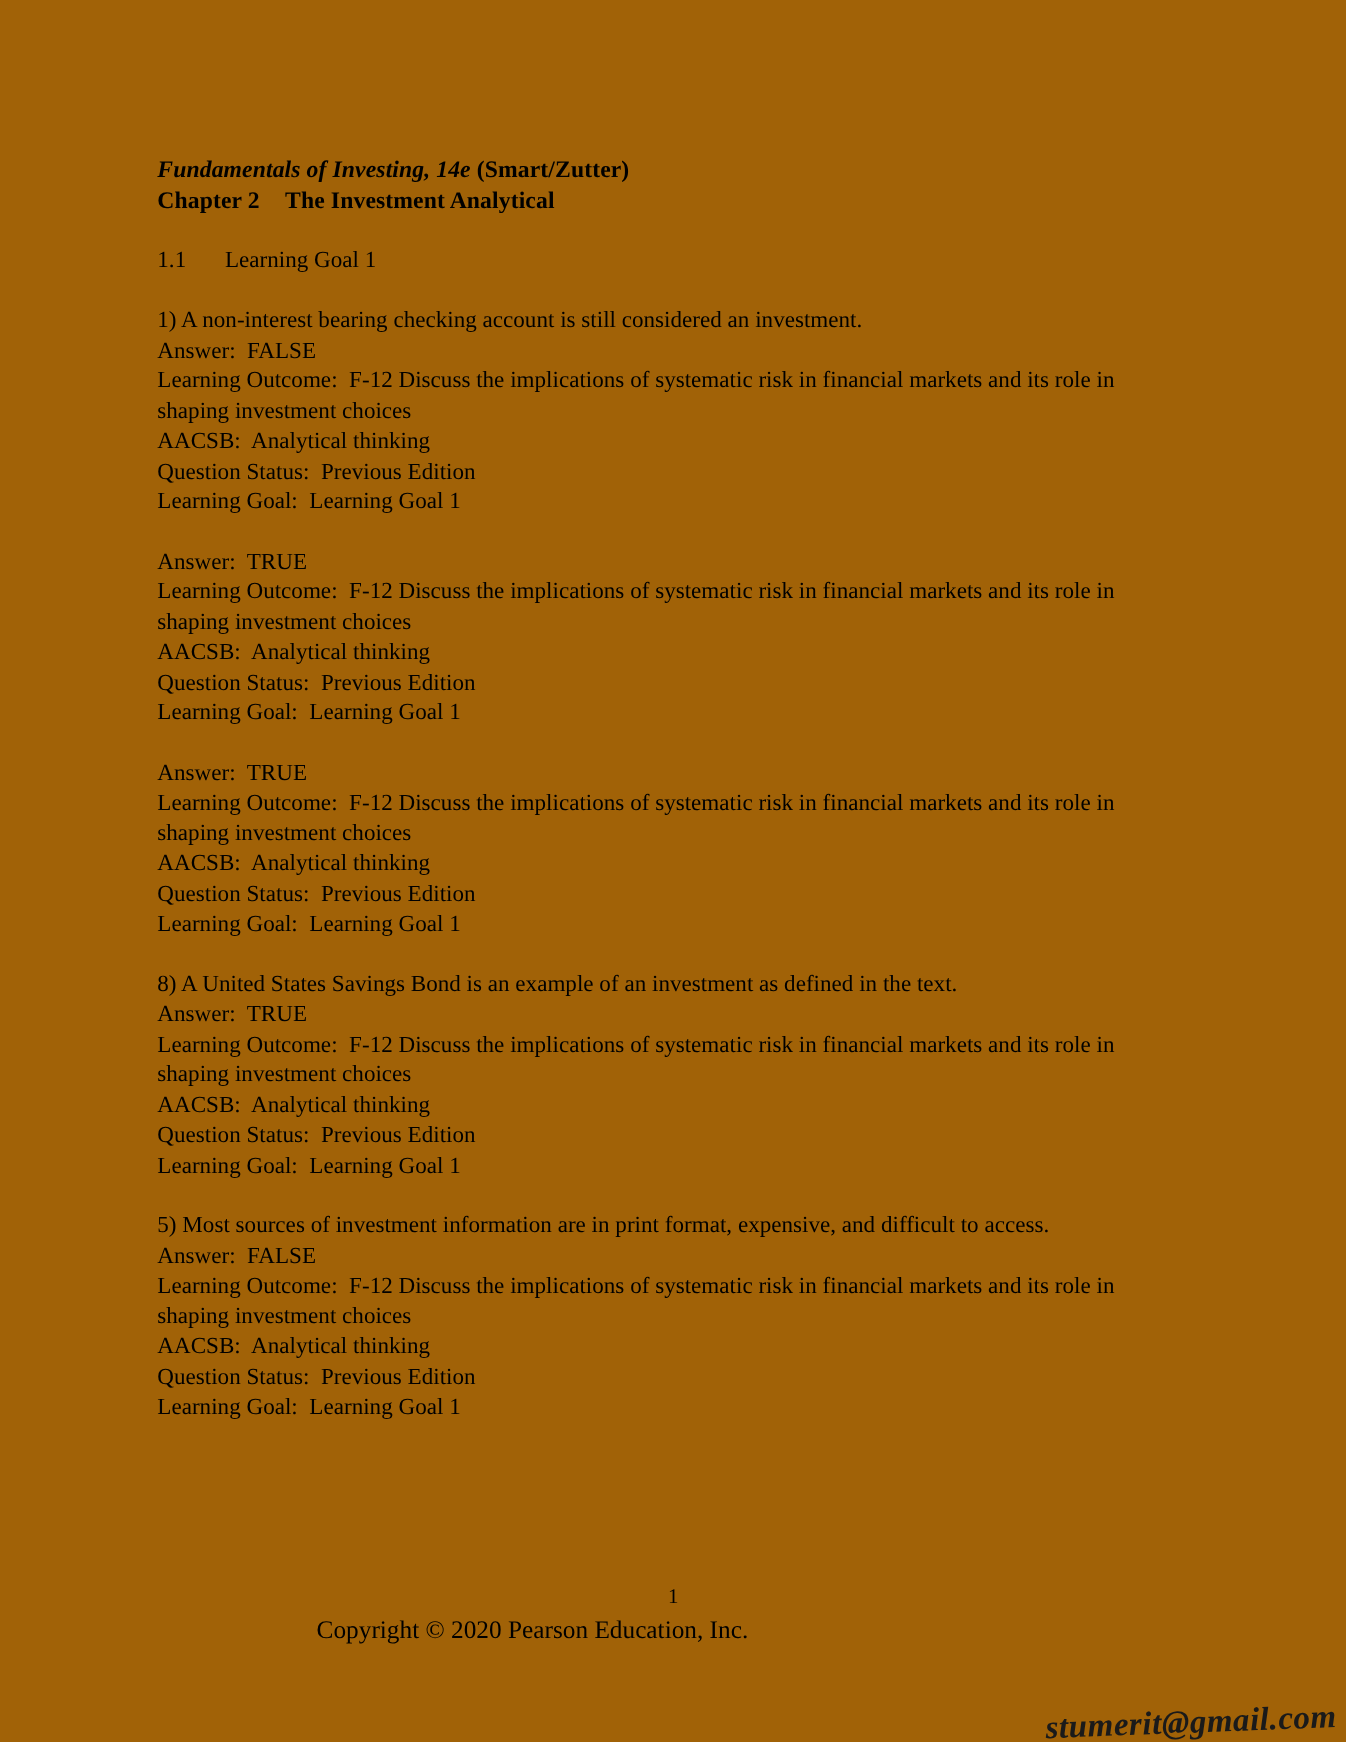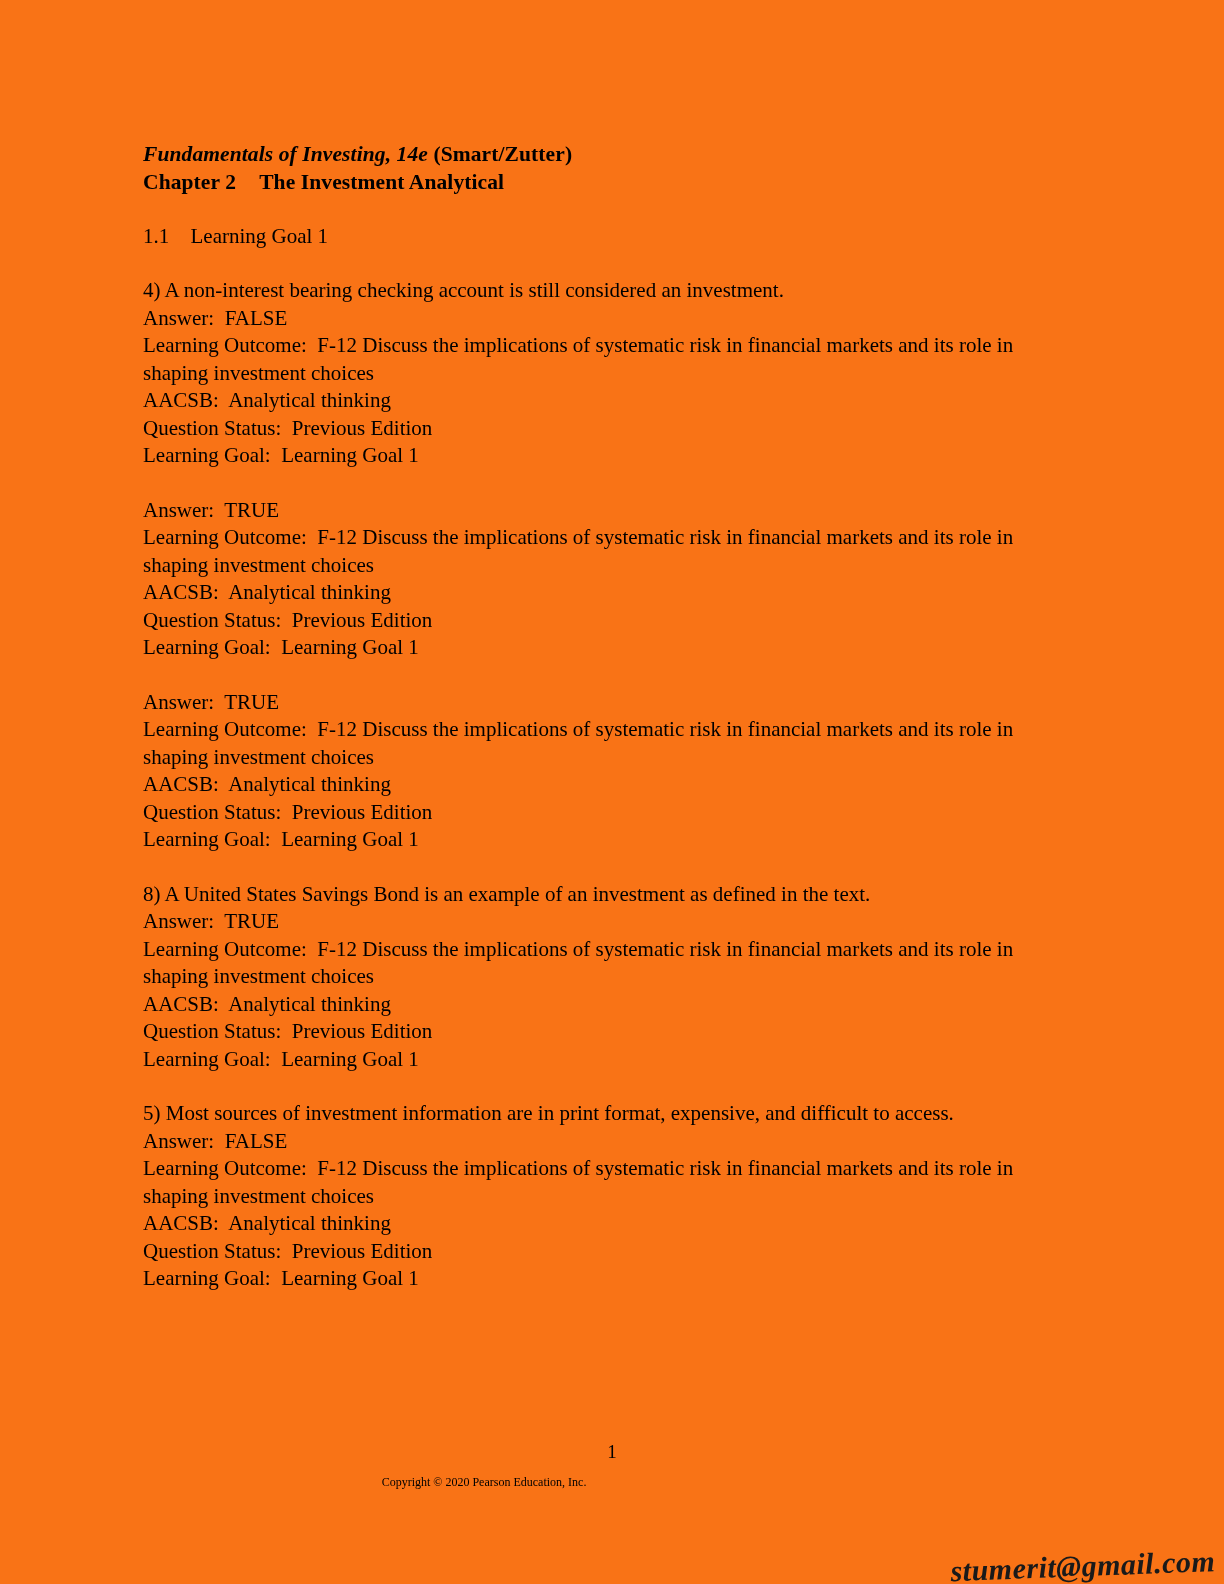--- a/index.html
+++ b/index.html
@@ -13,21 +13,21 @@
     position: relative;
     font-family: "Liberation Serif", serif;
     color: #000000;
     overflow: hidden;
   }
   .page {
     position: absolute;
     left: 0; top: 0;
     width: 1224px;
     height: 1584px;
-    background: #f97316;
+    background: #a16207;
   }
   .content {
     position: absolute;
     left: 143px;
     top: 140px;
     width: 930px;
   }
   .title-line-1 {
     font-size: 21.5px;
     font-weight: bold;
@@ -45,21 +45,21 @@
   }
   .title-line-2 .chap-num {
     margin-right: 18px;
   }
   .section-head {
     font-size: 21px;
     line-height: 27px;
     margin-top: 27px;
   }
   .section-head .sec-num {
-    margin-right: 16px;
+    margin-right: 30px;
   }
   .qblock {
     margin-top: 27px;
     font-size: 21px;
     line-height: 27.5px;
   }
   .qline {
     white-space: pre-wrap;
   }
   .page-number {
@@ -70,21 +70,21 @@
     text-align: center;
     font-size: 19px;
     line-height: 24px;
   }
   .copyright {
     position: absolute;
     left: 0;
     top: 1470px;
     width: 968px;
     text-align: center;
-    font-size: 12px;
+    font-size: 23px;
     line-height: 24px;
   }
   .watermark {
     position: absolute;
     right: 8px;
     bottom: 6px;
     font-family: "Liberation Serif", serif;
     font-size: 30px;
     font-style: italic;
     font-weight: bold;
@@ -111,21 +111,21 @@
       <span class="chap-num">Chapter 2</span>
       <span>The Investment Analytical</span>
     </div>
 
     <div class="section-head">
       <span class="sec-num">1.1</span>
       <span>Learning Goal 1</span>
     </div>
 
     <div class="qblock">
-      <div class="qline">4) A non-interest bearing checking account is still considered an investment.</div>
+      <div class="qline">1) A non-interest bearing checking account is still considered an investment.</div>
       <div class="qline">Answer:  FALSE</div>
       <div class="qline">Learning Outcome:  F-12 Discuss the implications of systematic risk in financial markets and its role in shaping investment choices</div>
       <div class="qline">AACSB:  Analytical thinking</div>
       <div class="qline">Question Status:  Previous Edition</div>
       <div class="qline">Learning Goal:  Learning Goal 1</div>
     </div>
 
     <div class="qblock">
       <div class="qline">Answer:  TRUE</div>
       <div class="qline">Learning Outcome:  F-12 Discuss the implications of systematic risk in financial markets and its role in shaping investment choices</div>

